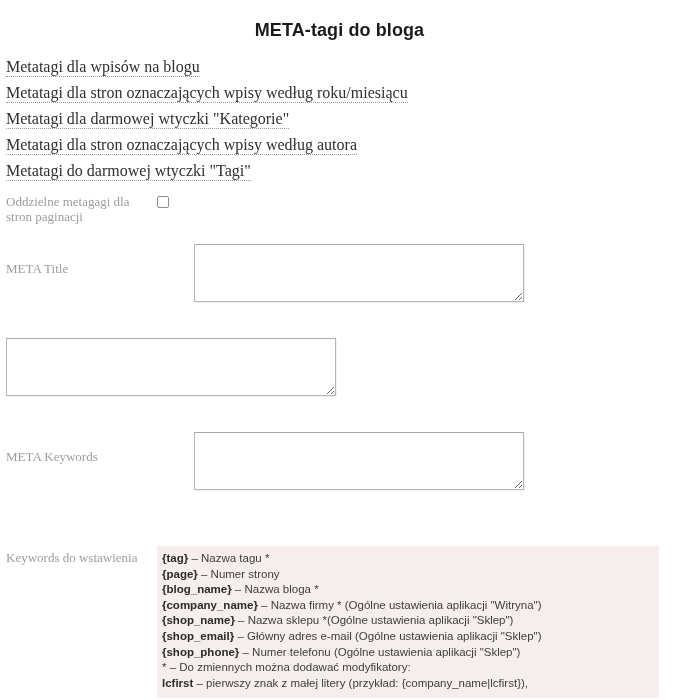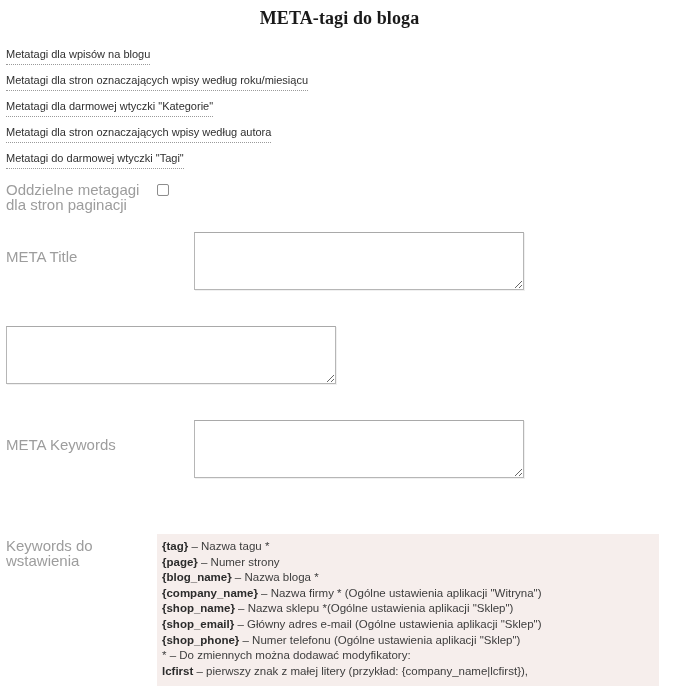--- a/index.html
+++ b/index.html
@@ -20,71 +20,71 @@
 
   .page {
     width: 679px;
     height: 700px;
     position: relative;
     box-sizing: border-box;
   }
 
   
   .page-title {
-    margin: 0;
+    margin: 12px;
     padding: 8px 0 0 0;
     text-align: center;
     font-size: 18px;
     font-weight: bold;
     color: #1a1a1a;
     letter-spacing: 0.1px;
-    font-family: Liberation Serif, serif;
+    font-family: Liberation Sans, sans-serif;
   }
 
   
   .link-list {
     margin: 17px 0 0 0;
     padding: 0 0 0 6px;
     list-style: none;
   }
   .link-list li {
     margin: 0 0 7px 0;
     padding: 0;
     line-height: 17px;
   }
   .nav-link {
     display: inline-block;
     color: #2f2f2f;
-    font-size: 11px;
+    font-size: 16px;
     text-decoration: none;
     border-bottom: 1px dotted #9a9a9a;
     padding-bottom: 1px;
     cursor: pointer;
-    font-family: Liberation Sans, sans-serif;
+    font-family: Liberation Serif, serif;
   }
 
   
   .form {
     margin-top: 13px;
     padding-left: 6px;
   }
   .form-row {
     display: flex;
     align-items: flex-start;
     margin-bottom: 0;
   }
   .form-label {
     width: 151px;
     min-width: 151px;
     box-sizing: border-box;
     padding-right: 8px;
     color: #9d9d9d;
-    font-size: 15px;
+    font-size: 13px;
     line-height: 15px;
-    font-family: Liberation Sans, sans-serif;
+    font-family: Liberation Serif, serif;
   }
   .form-control {
     flex: 1;
   }
 
   
   .row-checkbox { margin-top: 5px; height: 50px; }
   .row-checkbox .form-label { padding-top: 0; }
   .chk {
     -webkit-appearance: none;

